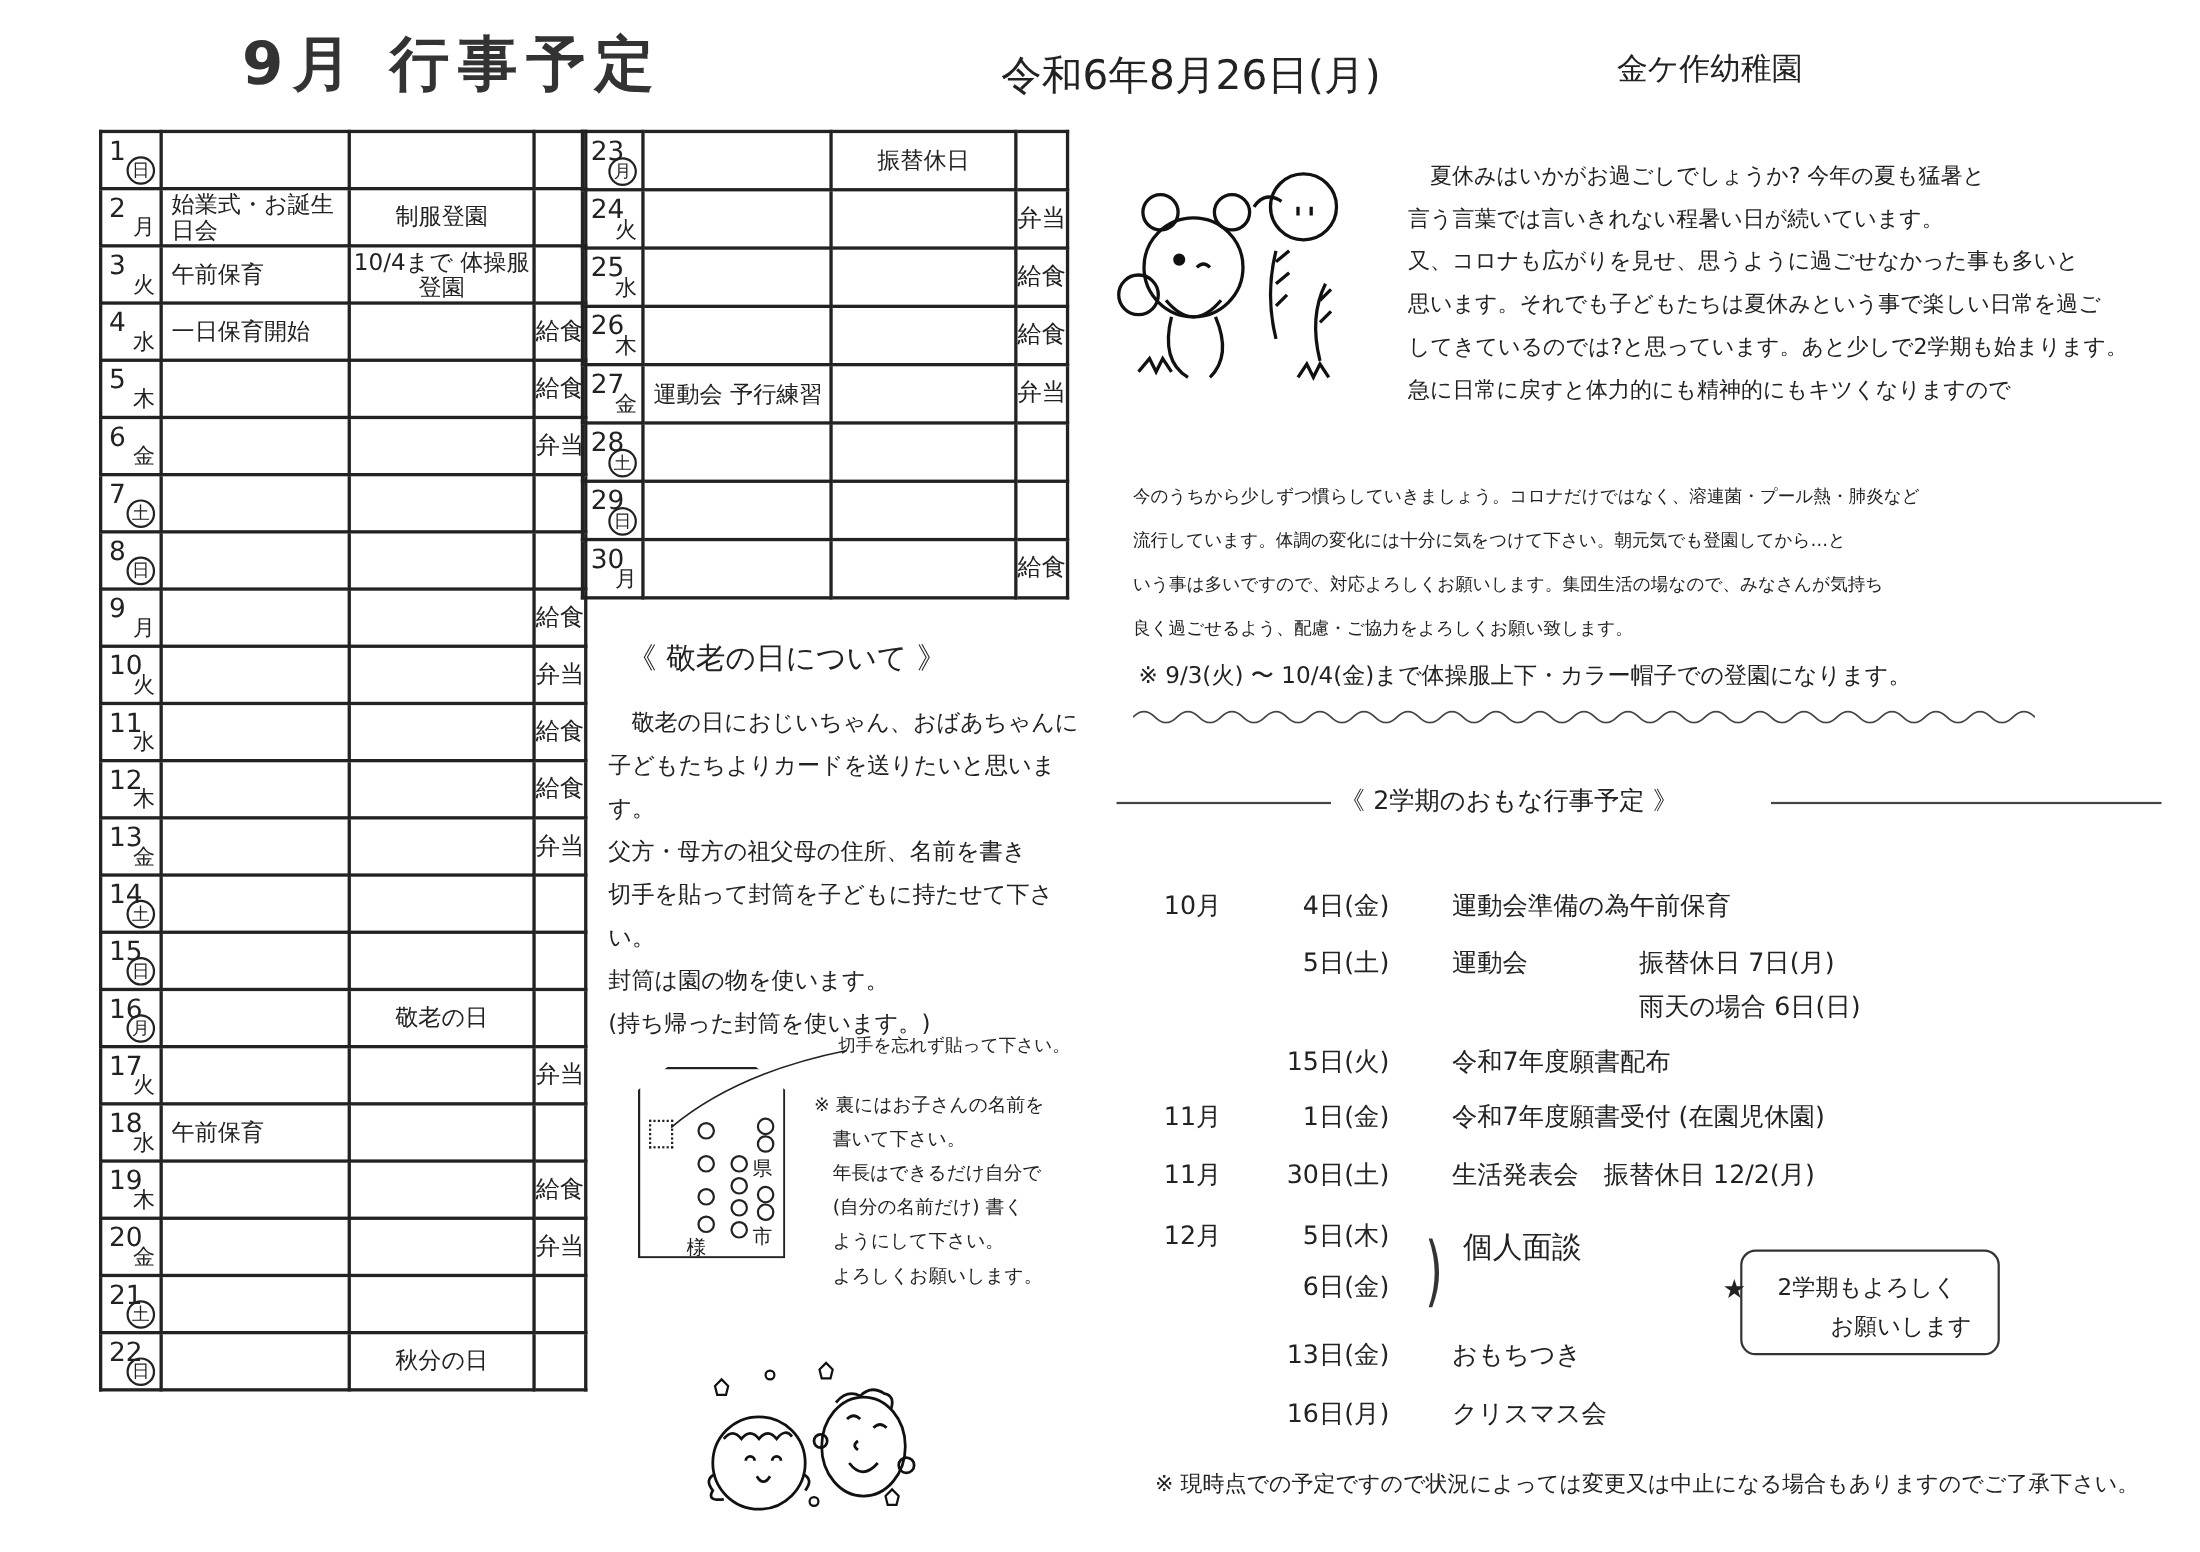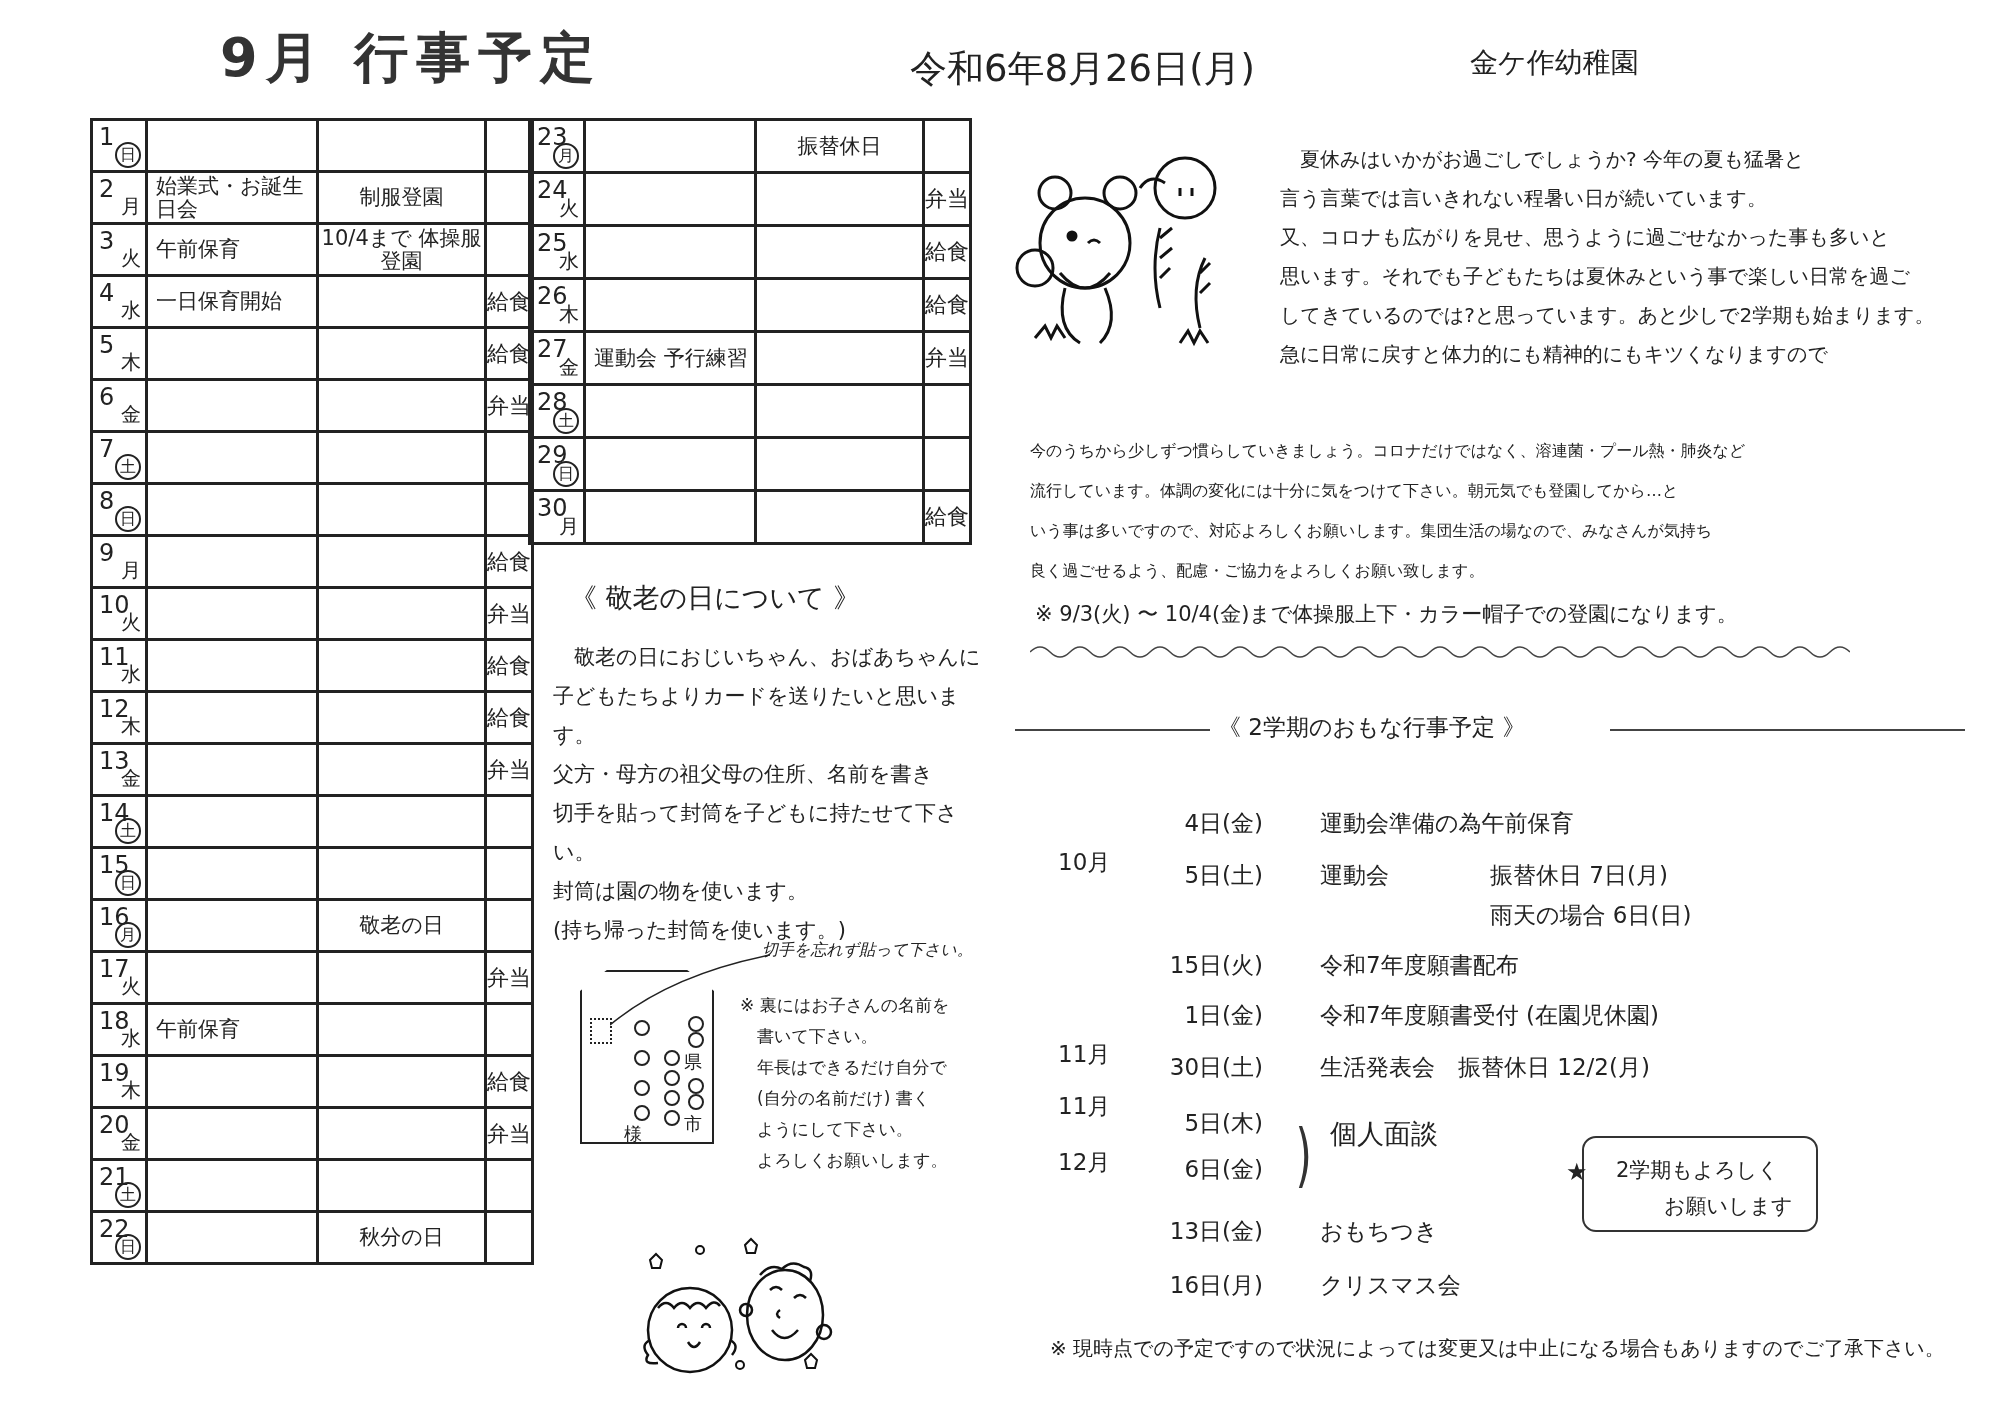--- a/index.html
+++ b/index.html
@@ -26,40 +26,40 @@
 
   .keiro-h{left:570px;top:580px;font-size:27px;}
   .keiro-b{left:553px;top:638px;font-size:21px;line-height:39px;white-space:pre-line;width:440px;}
 
   .envelope{left:580px;top:970px;width:130px;height:170px;border:2px solid #222;
             clip-path:polygon(0 12%,20% 0,80% 0,100% 12%,100% 100%,0 100%);}
   .env-inner{left:580px;top:970px;width:134px;height:174px;}
   .stamp{left:590px;top:1018px;width:18px;height:22px;border:2px dotted #222;}
   .env-circle{width:12px;height:12px;border:2px solid #222;border-radius:50%;position:absolute;}
   .env-label{position:absolute;font-size:18px;}
-  .stamp-note{left:762px;top:940px;font-size:16px;font-style:italic;}
+  .stamp-note{left:762px;top:940px;font-size:16px;}
   .env-note{left:740px;top:990px;font-size:17px;line-height:31px;white-space:pre-line;width:270px;}
   .arrow-line{left:610px;top:950px;width:160px;height:80px;}
 
   .faces{left:630px;top:1230px;width:220px;height:150px;}
   .mascot{left:1010px;top:148px;width:230px;height:210px;}
 
   .greeting{left:1280px;top:140px;font-size:20px;line-height:39px;width:700px;white-space:pre-line;}
   .greeting2{left:1030px;top:388px;font-size:16px;line-height:40px;width:960px;white-space:pre-line;margin-top:43px;}
 
   .uniform-note{left:1035px;top:600px;font-size:21px;}
   .wave{left:1030px;top:638px;width:820px;height:20px;}
 
   .term-rule-l{left:1015px;top:729px;width:195px;border-top:2px solid #444;}
   .term-rule-r{left:1610px;top:729px;width:355px;border-top:2px solid #444;}
   .term-h{left:1218px;top:712px;font-size:23px;}
 
   .sched{left:1058px;top:808px;font-size:23px;}
   .sched .row{position:absolute;white-space:nowrap;}
-  .sched .m{position:absolute;left:0;width:60px;margin-top:39px;}
+  .sched .m{position:absolute;left:0;width:60px;}
   .sched .dd{position:absolute;left:85px;width:120px;text-align:right;}
   .sched .ev{position:absolute;left:262px;}
   .sched .ex{position:absolute;left:432px;}
   .brace{left:1290px;top:1120px;font-size:70px;line-height:70px;transform:scaleX(0.6);color:#333;}
 
   .box2{left:1582px;top:1136px;width:232px;height:92px;border:2px solid #333;border-radius:14px;}
   .box2 .star{position:absolute;left:-18px;top:20px;font-size:24px;}
   .box2 .l1{position:absolute;left:32px;top:18px;font-size:21px;}
   .box2 .l2{position:absolute;left:80px;top:54px;font-size:21px;}
 

